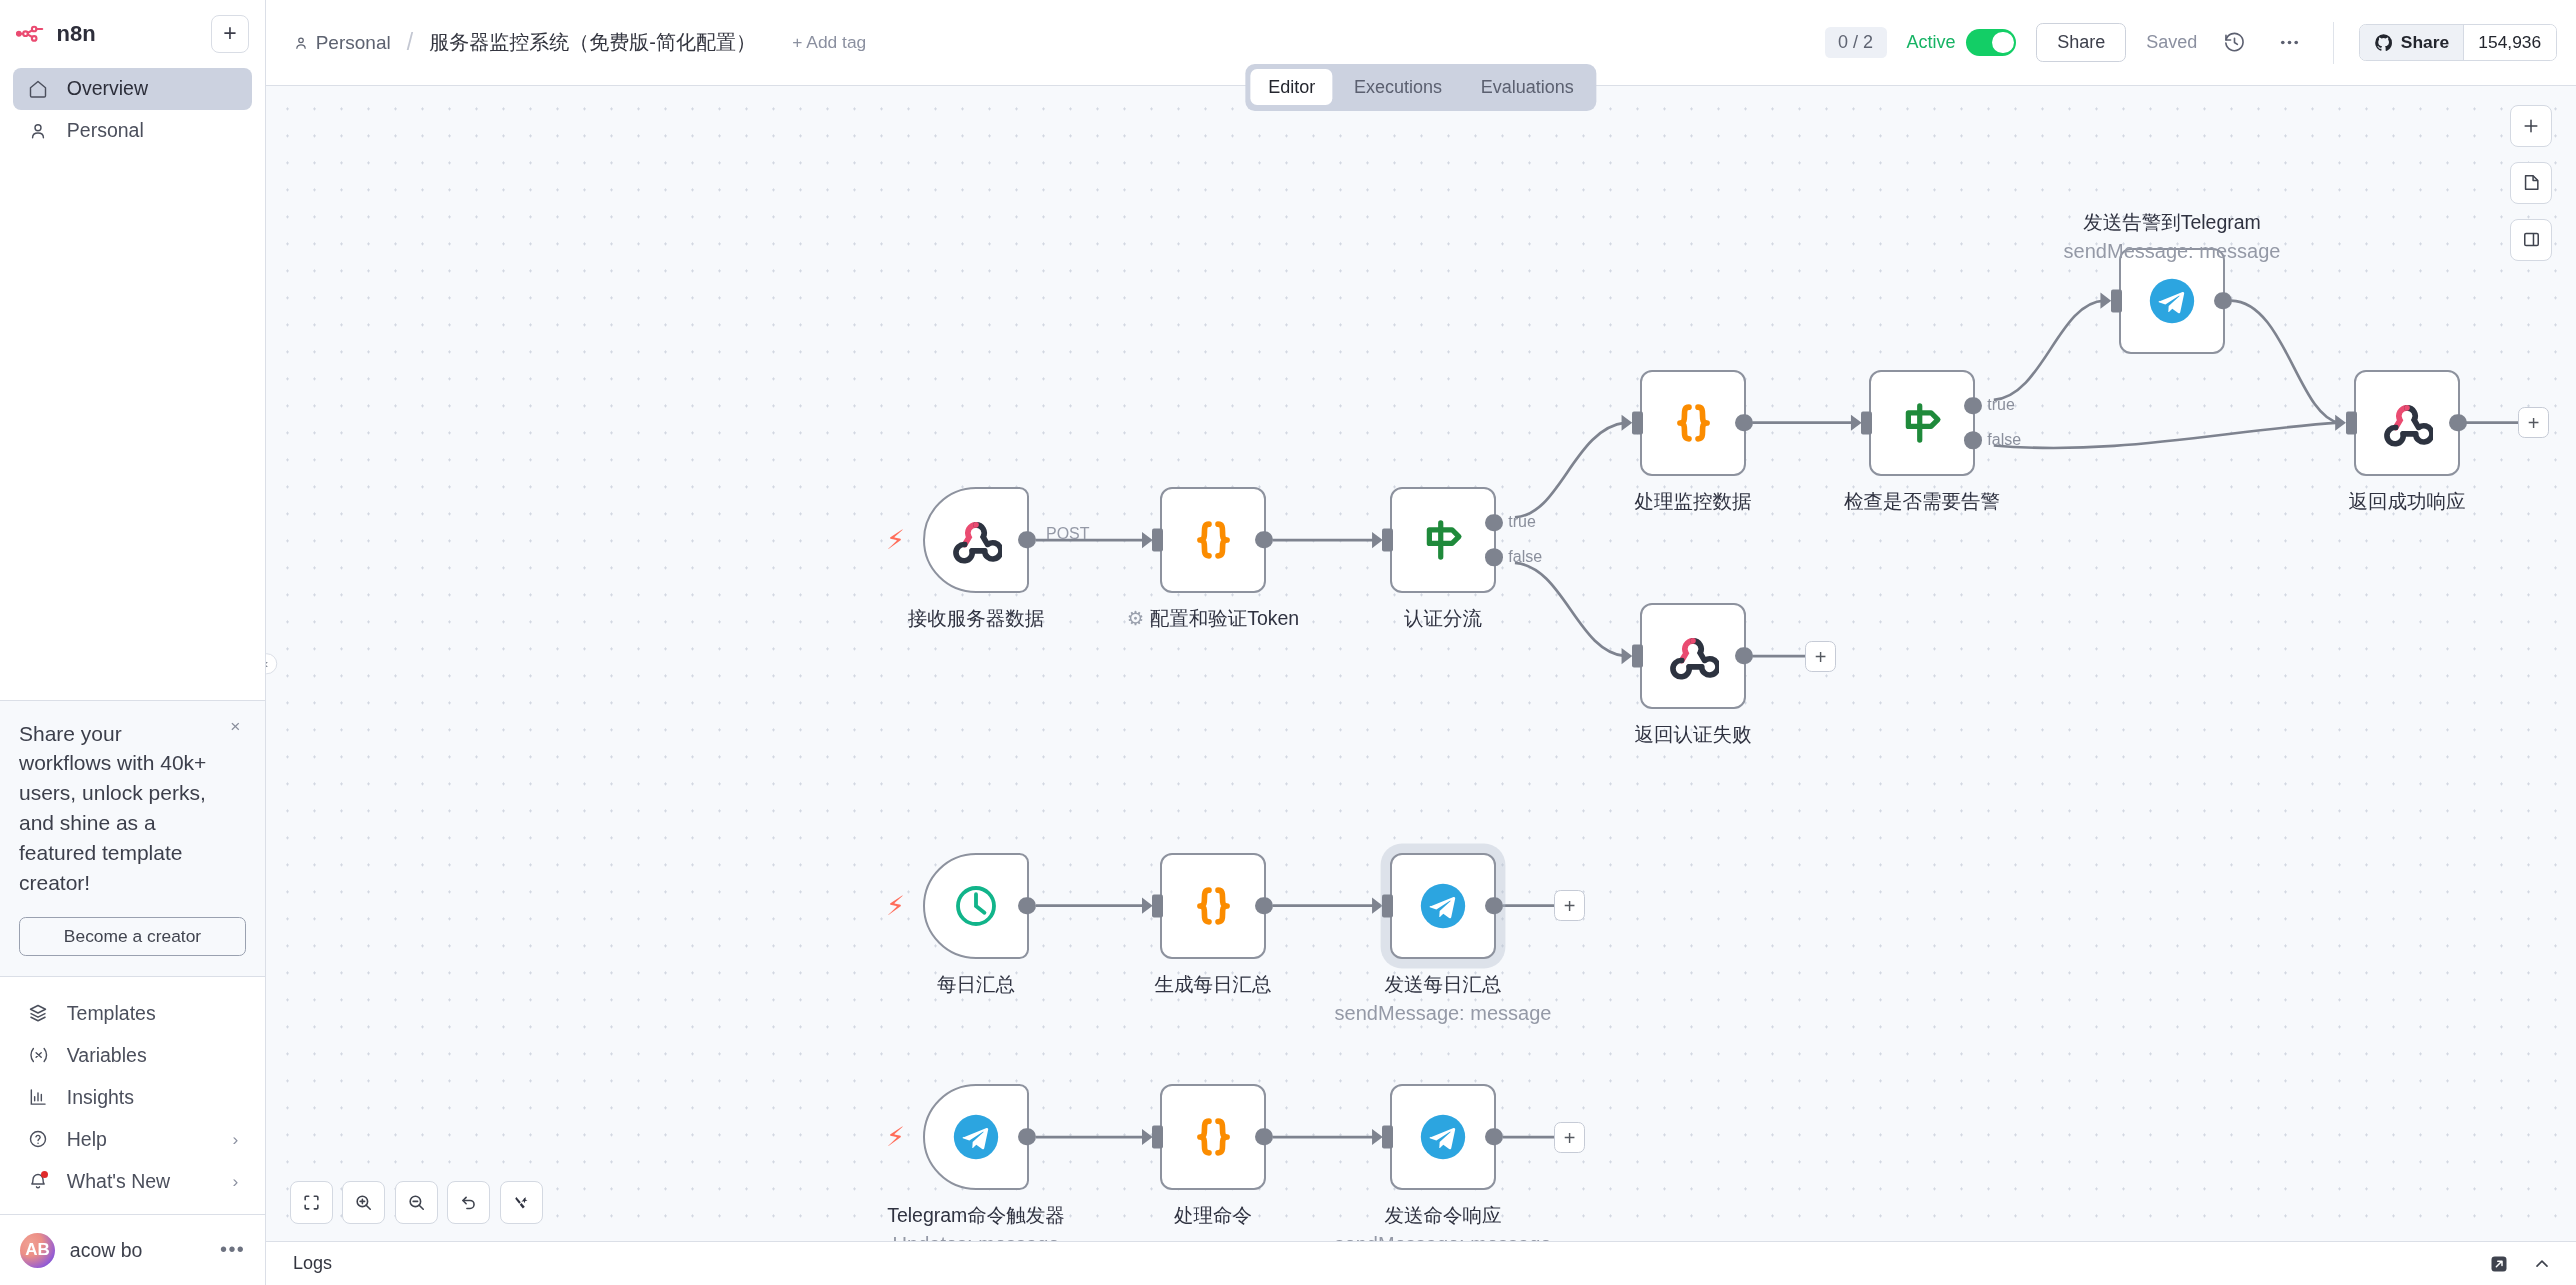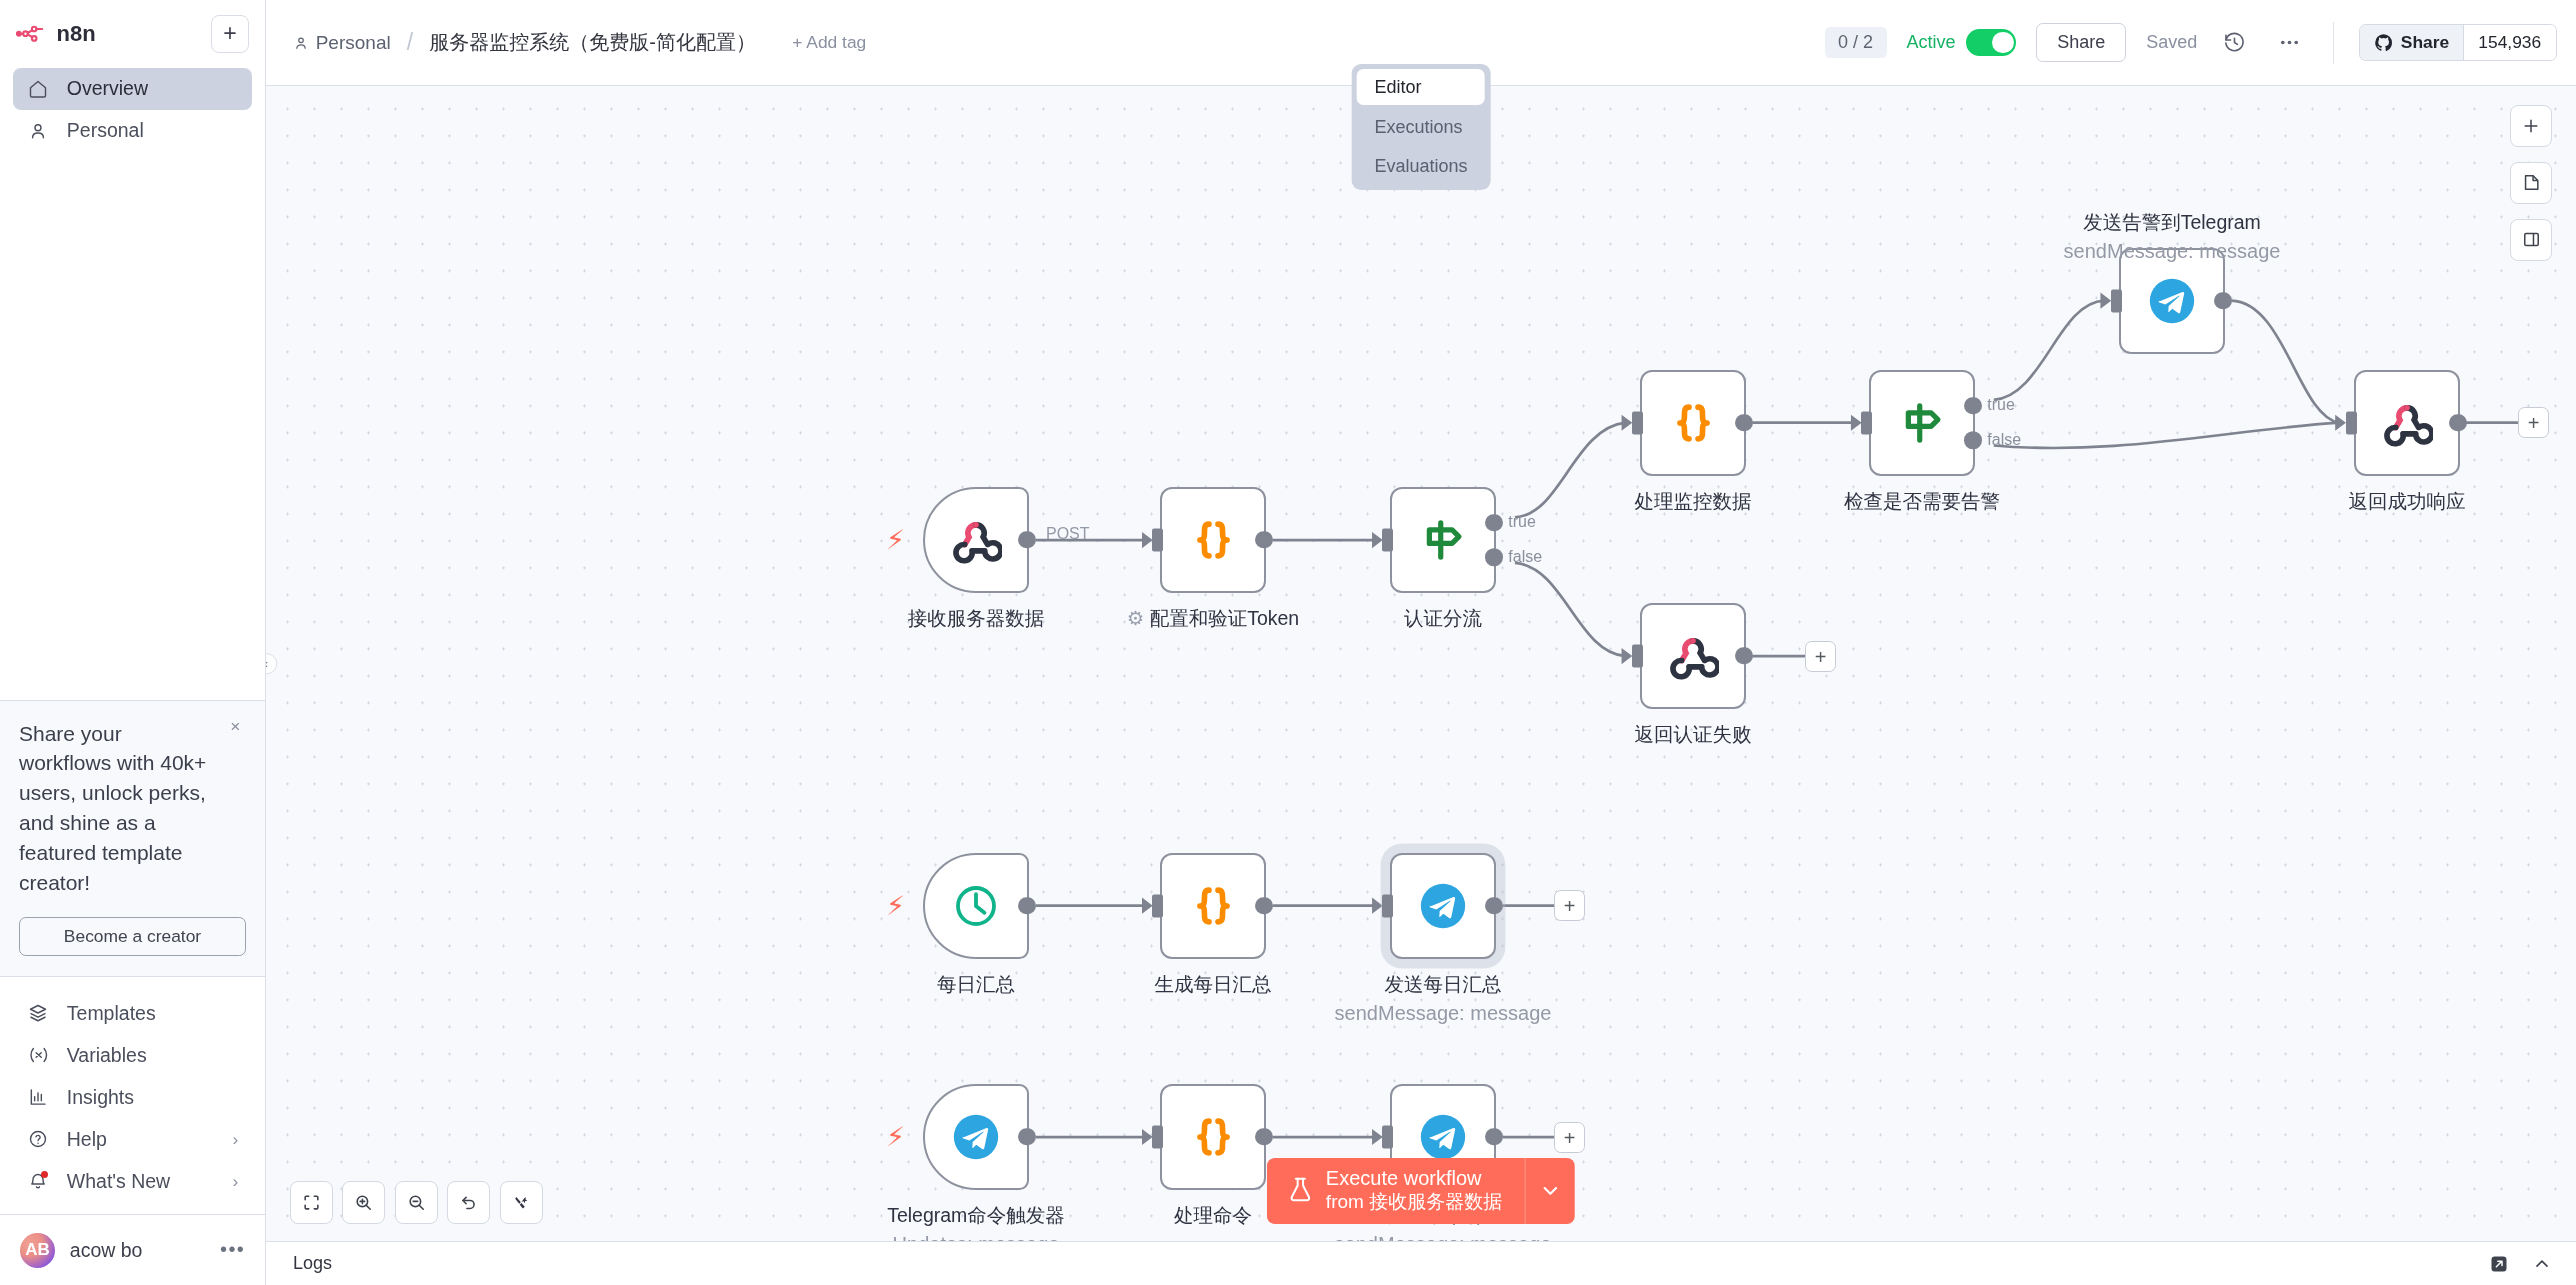--- a/index.html
+++ b/index.html
@@ -104,21 +104,21 @@
   .divider-v { width: 1.3px; height: 42px; background: #dfe3ea; margin: 0 5.4px; }
   .gh {
     display: flex; align-items: stretch; border: 1.3px solid #d5dae3; border-radius: 6.7px; overflow: hidden; cursor: pointer;
   }
   .gh-left { background: #eef1f6; display: flex; align-items: center; gap: 8px; padding: 6.7px 13.4px; font-size: 17.4px; color: #23262e; font-weight: 600; }
   .gh-right { background: #fff; display: flex; align-items: center; padding: 6.7px 14.8px; font-size: 17.4px; color: #23262e; border-left: 1.3px solid #d5dae3; }
 
   
   .tabs {
     position: absolute; top: 64px; left: 50%; transform: translateX(-50%);
-    background: #ccd2e0; border-radius: 9.4px; padding: 5.4px; display: flex; gap: 4px; z-index: 9; flex-direction: column;
+    background: #ccd2e0; border-radius: 9.4px; padding: 5.4px; display: flex; gap: 4px; z-index: 9;
   }
   .tab { padding: 7.4px 17.4px; border-radius: 6.7px; font-size: 18px; color: #5b6070; cursor: pointer; }
   .tab.active { background: #fff; color: #24262e; }
 
   
   .canvas {
     flex: 1 1 auto; position: relative; overflow: hidden;
     background-color: #f7f9fc;
     background-image: radial-gradient(#d3d8e2 1.1px, transparent 1.1px);
     background-size: 27px 27px; background-position: 8px 9.4px;
@@ -726,39 +726,20 @@
         <button class="tb-btn">
           <svg width="19" height="19" viewBox="0 0 24 24" fill="#2f3240">
             <path d="M6 5.5 12.5 12 9.6 14.9 4.2 8.4z" opacity=".0"></path>
             <path d="M5.5 5.2l5.6 6.4-2 2.1-5-6.3z"></path>
             <path d="M15.4 6.6l2.1-1.2-.5 2.9 2.6 1.3-2.9.5-.5 2.9-1.4-2.5-2.9.5 2-2.1z"></path>
             <path d="M11.9 12.6l4.2 4.9-2.4 2-3.9-4.7z"></path>
           </svg>
         </button>
       </div>
 
-      <div class="exec-wrap">
-        <button class="exec-btn">
-          <span>
-            <svg width="27" height="29.5" viewBox="0 0 24 26" fill="none" stroke="#fff" stroke-width="1.8" stroke-linejoin="round" stroke-linecap="round">
-              <path d="M9.6 3.2v6.1L4.4 19.4c-.7 1.4.3 3 1.8 3h11.6c1.6 0 2.5-1.6 1.8-3L14.4 9.3V3.2"></path>
-              <path d="M8 3.2h8"></path>
-            </svg>
-          </span>
-          <span class="exec-txt">
-            <span class="exec-main">Execute workflow</span>
-            <span class="exec-sub">from 接收服务器数据</span>
-          </span>
-        </button>
-        <button class="exec-caret">
-          <svg width="23" height="23" viewBox="0 0 24 24" fill="none" stroke="#fff" stroke-width="2.2" stroke-linecap="round" stroke-linejoin="round">
-              <path d="M6 9.5l6 6 6-6"></path>
-            </svg>
-        </button>
-      </div>
     </div>
 
     <div class="logsbar">
       <span class="logs-lbl">Logs</span>
       <span class="logs-right">
         <span>
           <svg width="20" height="20" viewBox="0 0 24 24" fill="#3f434e">
             <rect x="3" y="3" width="18" height="18" rx="4"></rect>
             <path d="M8.8 15.2 15 9M10.5 8.6H15.6v5.1" fill="none" stroke="#fff" stroke-width="1.8" stroke-linecap="round" stroke-linejoin="round"></path>
           </svg>

